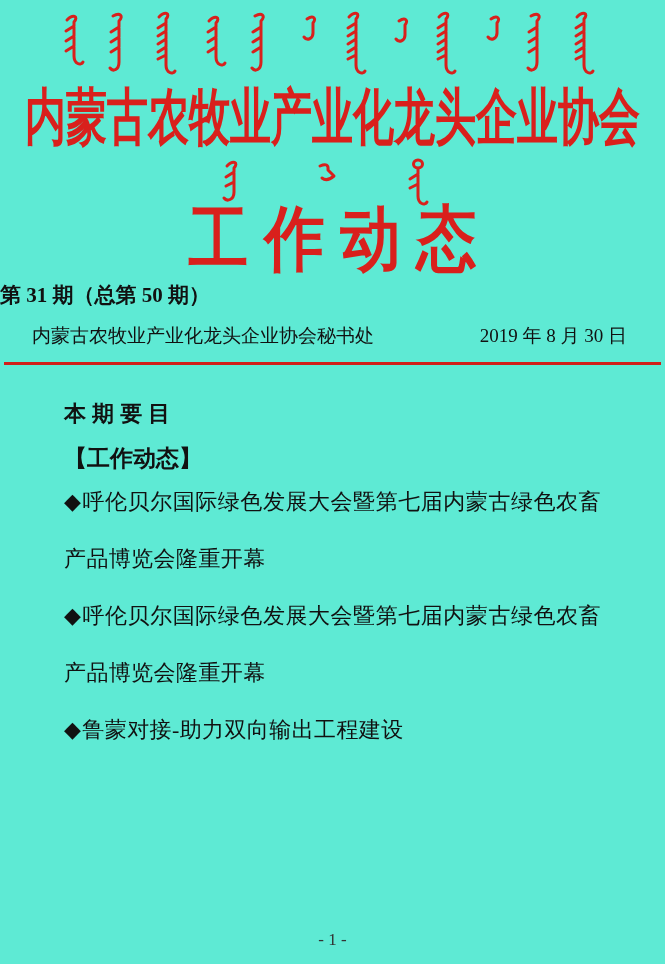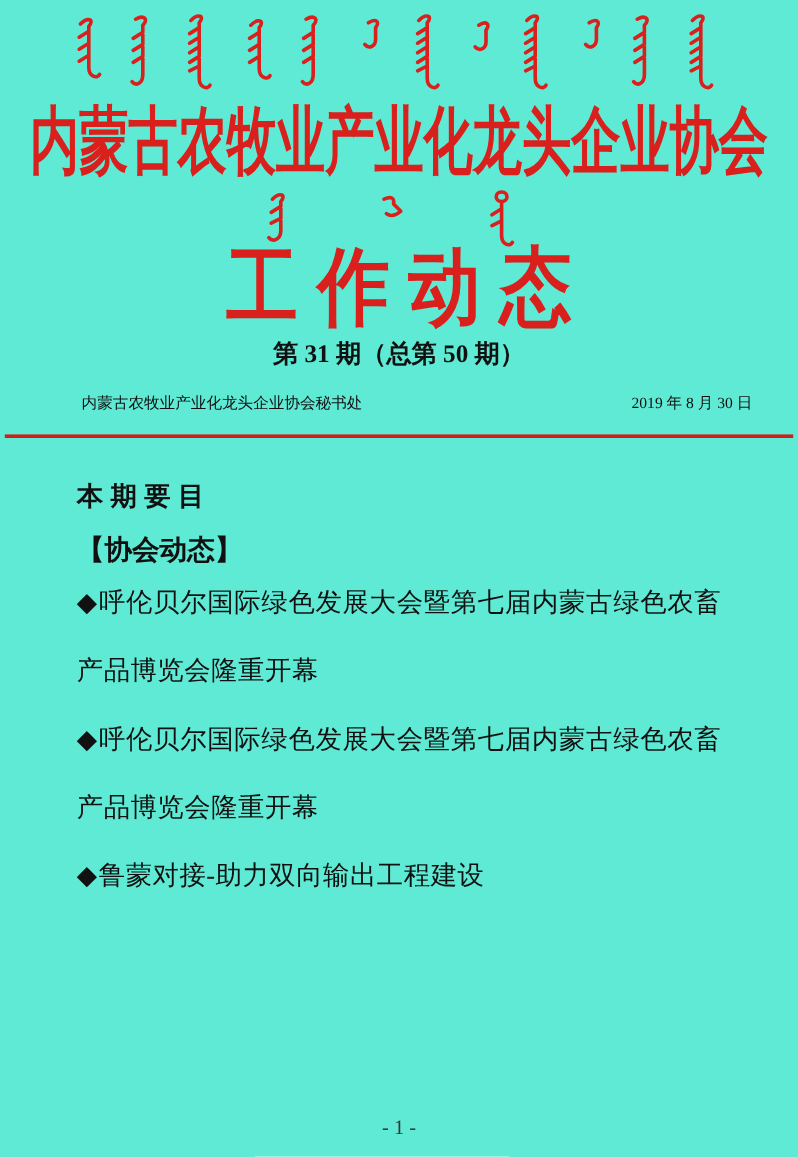--- a/index.html
+++ b/index.html
@@ -48,31 +48,30 @@
     font-weight: bold;
     color: var(--accent, #d9201c);
     letter-spacing: 16px;
     padding-left: 16px;
     transform: scaleY(1.18);
     transform-origin: top center;
     white-space: nowrap;
   }
   .issue-line {
     margin-top: 16px;
-    text-align: center;
     font-size: 21px;
     line-height: 26px;
     font-weight: bold;
   }
   .pub-row {
     display: flex;
     justify-content: space-between;
     align-items: baseline;
-    margin: 16px 38px 0 68px;
-    font-size: 13px;
+    margin: 16px 38px 0 32px;
+    font-size: 19px;
     line-height: 24px;
   }
   .red-rule {
     height: 3px;
     background: var(--rule, #d01f1a);
     margin: 14px 4px 0 4px;
   }
   .content {
     margin: 0 64px;
   }
@@ -154,21 +153,21 @@
     <span>内蒙古农牧业产业化龙头企业协会秘书处</span>
     <span>2019 年 8 月 30 日</span>
   </div>
 
   <div class="red-rule"></div>
 
   <div class="content">
     <div class="toc-heading">本 期 要 目</div>
 
     <div class="section section-industry">
-      <p class="section-label">【协会动态】</p>
+      <p class="section-label">【工作动态】</p>
       <p class="toc-item"><span class="bullet">◆</span><span>呼伦贝尔国际绿色发展大会暨第七届内蒙古绿色农畜产品博览会隆重开幕</span></p>
       <p class="toc-item"><span class="bullet">◆</span><span>呼伦贝尔国际绿色发展大会暨第七届内蒙古绿色农畜产品博览会隆重开幕</span></p>
     </div>
 
     <div class="section section-assoc">
       <p class="toc-item"><span class="bullet">◆</span><span>鲁蒙对接-助力双向输出工程建设</span></p>
     </div>
   </div>
 
   <div class="footer-page">- 1 -</div>

